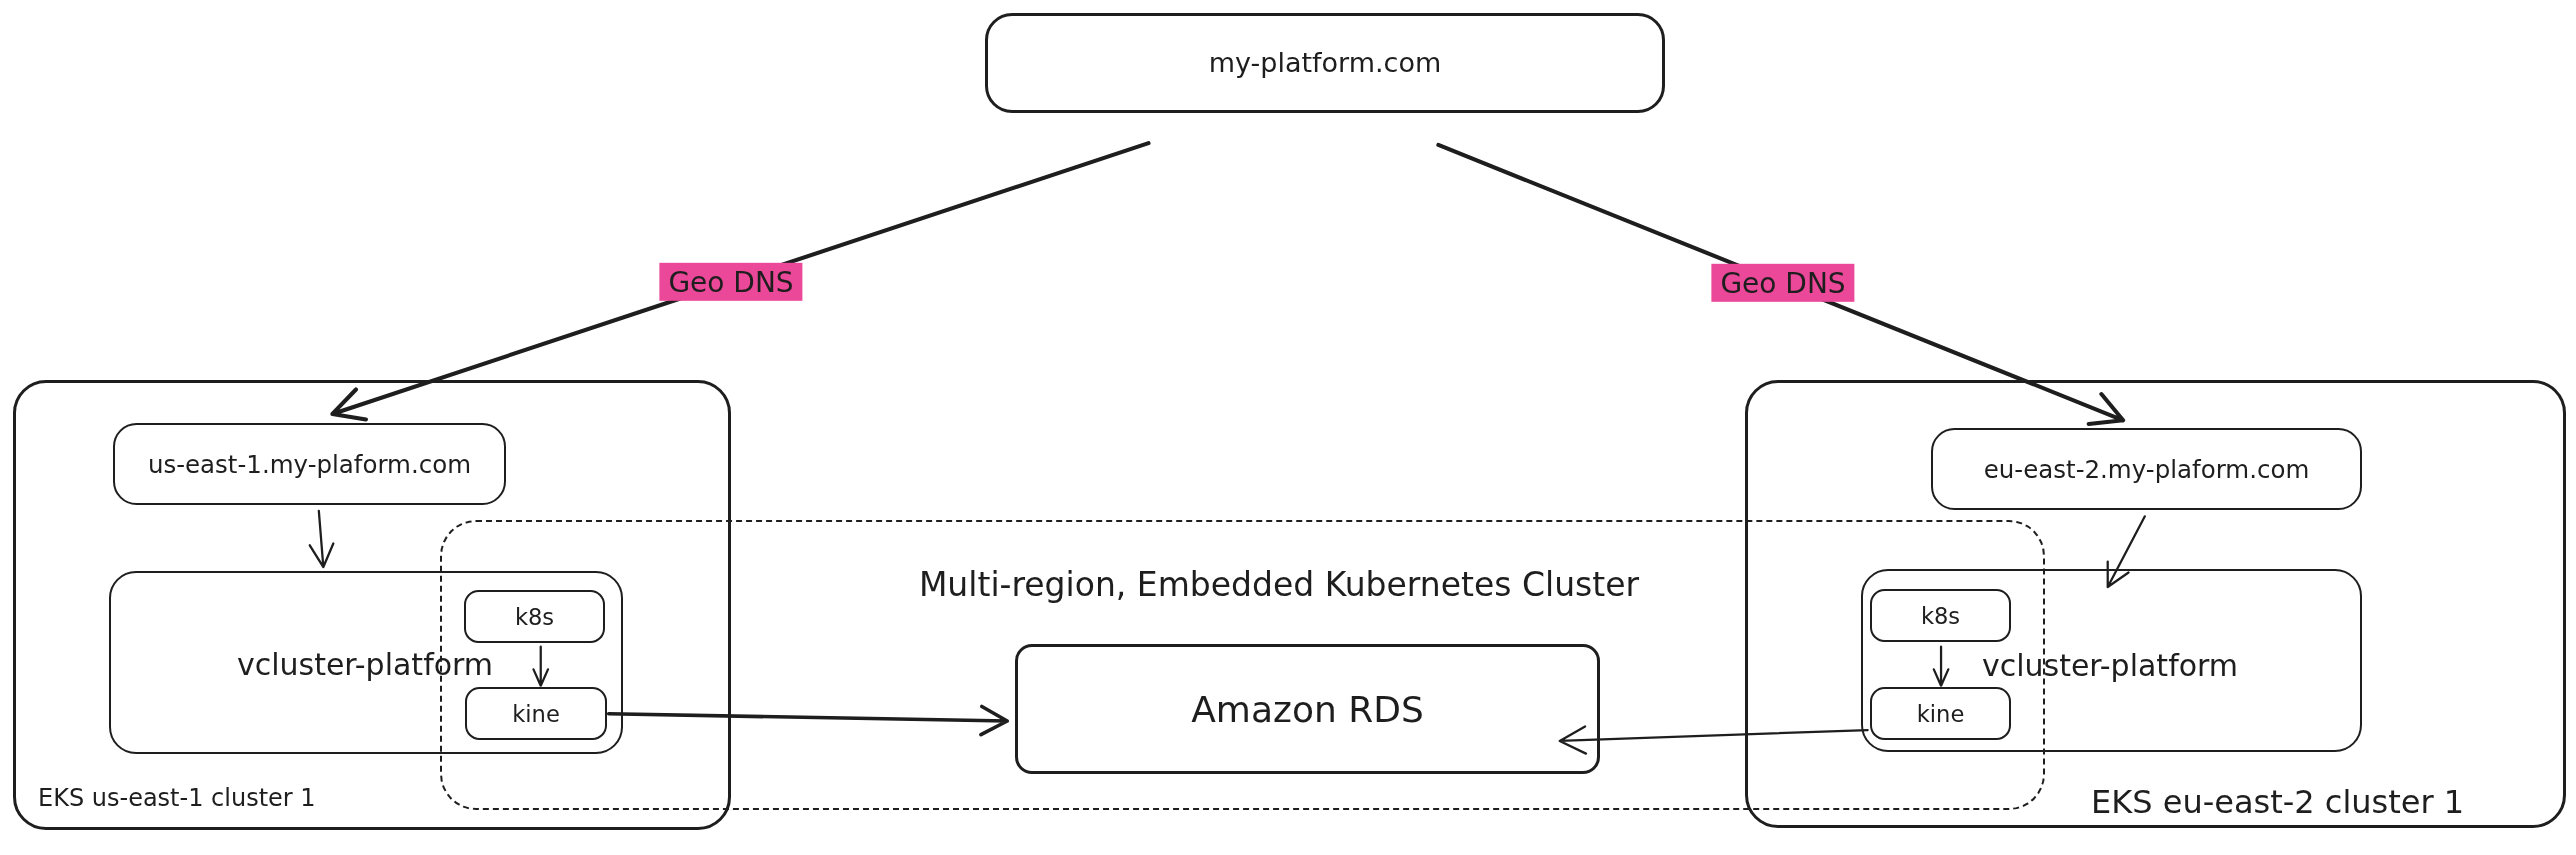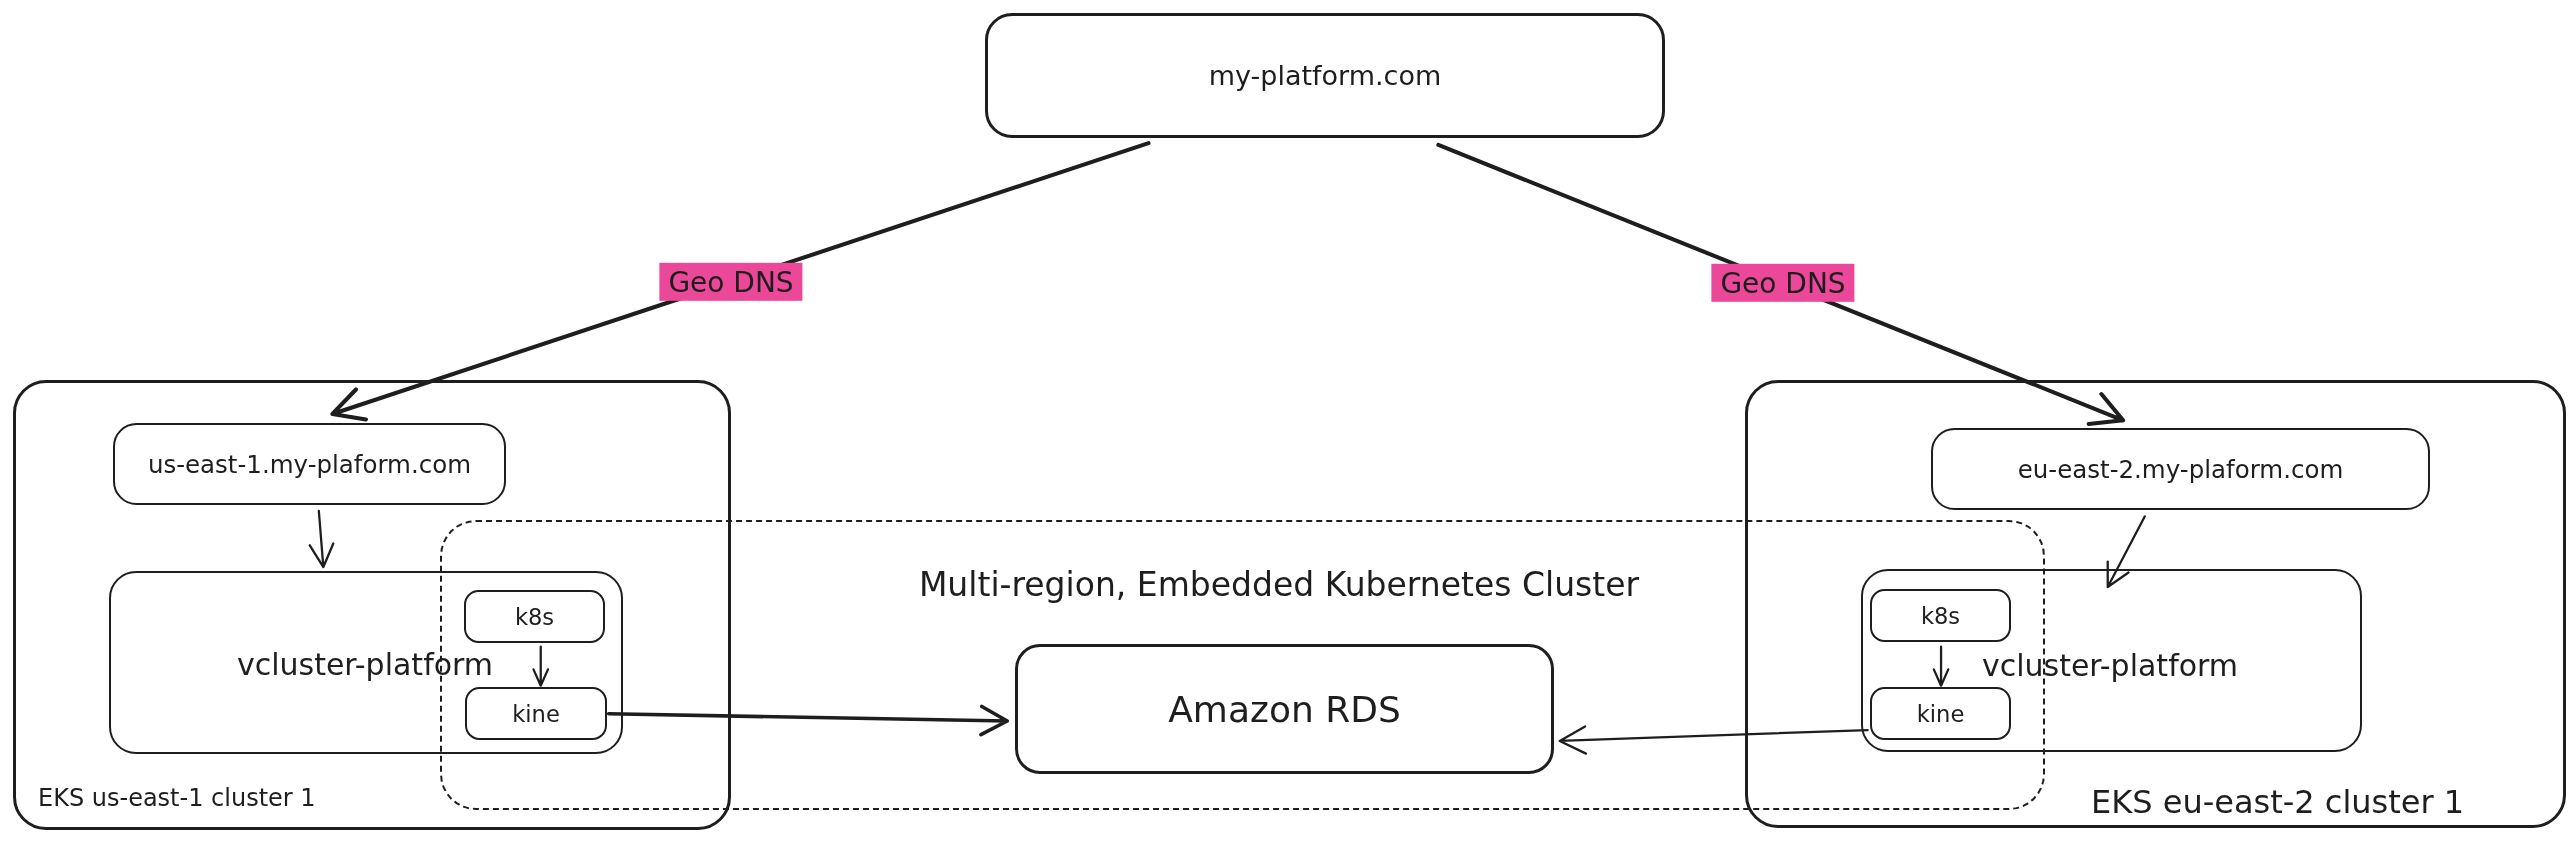--- a/index.html
+++ b/index.html
@@ -22,32 +22,32 @@
     background: transparent;
     display: flex;
     align-items: center;
     justify-content: center;
     text-align: center;
   }
   .label { position: absolute; white-space: nowrap; color: #1e1e1e; }
   .center { transform: translate(-50%, -50%); }
 
   
-  #root-box      { left: 985px; top: 12.7px;  width: 680px; height: 125px; border-radius: 27px; border-width: 3.6px; font-size: 27px; }
+  #root-box      { left: 985px; top: 12.7px;  width: 680px; height: 100px; border-radius: 27px; border-width: 3.6px; font-size: 27px; }
   #left-cluster  { left: 12.7px;   top: 380px; width: 718px; height: 450px; border-radius: 33px; border-width: 3.6px; }
   #right-cluster { left: 1745px; top: 380px; width: 821px; height: 448px; border-radius: 33px; border-width: 3.6px; }
   #left-dns      { left: 113px;  top: 423px; width: 393px; height: 82px;  border-radius: 23.5px; font-size: 24.5px; }
-  #right-dns     { left: 1931px; top: 428px; width: 499px; height: 82px;  border-radius: 23.5px; font-size: 24.5px; }
+  #right-dns     { left: 1931px; top: 428px; width: 431px; height: 82px;  border-radius: 23.5px; font-size: 24.5px; }
   #left-vcluster { left: 109px;  top: 571px; width: 514px; height: 183px; border-radius: 27px; }
   #right-vcluster{ left: 1861px; top: 569px; width: 501px; height: 183px; border-radius: 27px; }
   #left-k8s      { left: 464px;  top: 590px; width: 141px; height: 53px;  border-radius: 14.5px; font-size: 22.6px; }
   #left-kine     { left: 465px;  top: 687px; width: 142px; height: 53px;  border-radius: 14.5px; font-size: 22.6px; }
   #right-k8s     { left: 1870px; top: 589px; width: 141px; height: 53px;  border-radius: 14.5px; font-size: 22.6px; }
   #right-kine    { left: 1870px; top: 687px; width: 141px; height: 53px;  border-radius: 14.5px; font-size: 22.6px; }
-  #rds-box       { left: 1015px; top: 644px; width: 539px; height: 130px; border-radius: 25px; border-width: 3.2px; font-size: 36px; }
+  #rds-box       { left: 1015px; top: 644px; width: 585px; height: 130px; border-radius: 17px; border-width: 3.2px; font-size: 36px; }
   #dashed-region {
     left: 440px; top: 520px; width: 1605px; height: 290px;
     border: 2.7px dashed #1e1e1e; border-radius: 36px;
   }
 
   
   #geo-left-label, #geo-right-label {
     background: #ec4899; padding: 2.7px 9px; font-size: 28px;
   }
   #geo-left-label  { left: 731px;  top: 282px; }

